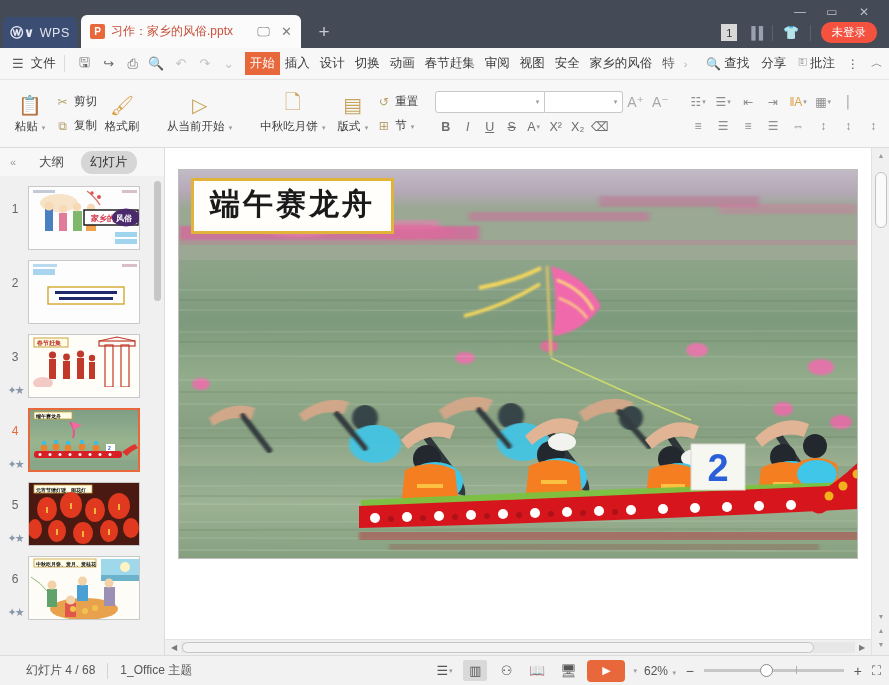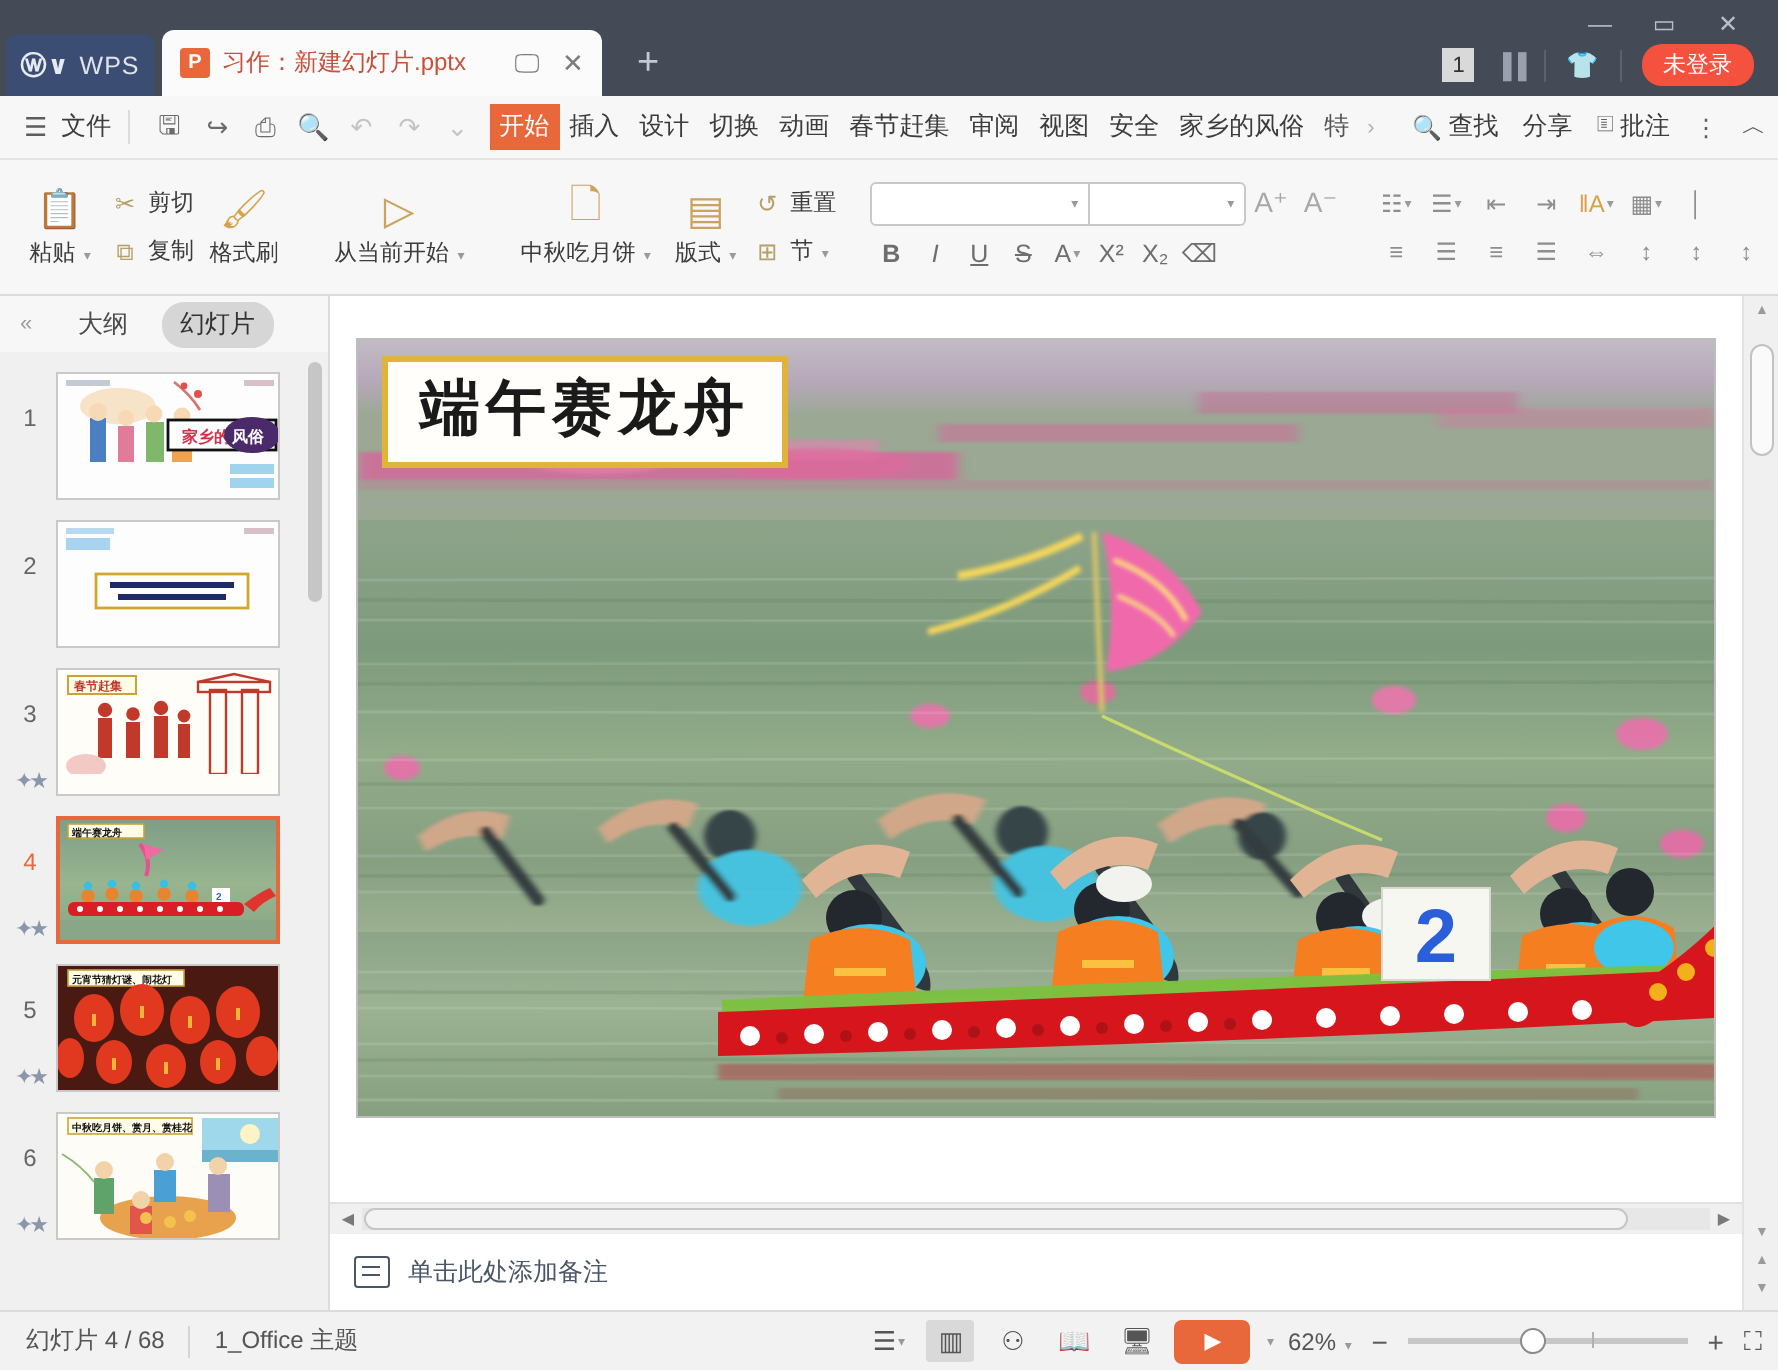--- a/index.html
+++ b/index.html
@@ -172,21 +172,21 @@
     border-left: 1px solid #e2e2e2; }
   .vs-arrow { width: 18px; height: 14px; display: flex; align-items: center;
     justify-content: center; font-size: 7px; color: #9a9a9a; }
   .vs-thumb { position: absolute; left: 3px; top: 24px; width: 12px; height: 56px;
     background: #fafafa; border: 1px solid #c2c2c2; border-radius: 7px; }
   .vs-bottom { position: absolute; bottom: 4px; left: 0; width: 18px; }
 
   
   .statusbar { height: 30px; flex: 0 0 30px; background: #f2f2f2; display: flex;
     align-items: center; border-top: 1px solid #dcdcdc; position: relative; }
-  .sb-text { font-size: 12px; color: #555; margin-left: 13px; white-space: nowrap; }
+  .sb-text { font-size: 12px; color: #555; margin-left: 26px; white-space: nowrap; }
   .sb-div { width: 1px; height: 16px; background: #d4d4d4; margin: 0 12px; }
   .status-right { position: absolute; right: 8px; display: flex; align-items: center; gap: 7px; }
   .view-ico { width: 24px; height: 21px; display: flex; align-items: center;
     justify-content: center; color: #555; font-size: 13px; border-radius: 2px; }
   .view-ico.active { background: #d9d9d9; }
   .play-btn { width: 38px; height: 22px; background: #e8683b; border-radius: 4px;
     display: flex; align-items: center; justify-content: center; color: #fff; font-size: 11px; }
   .zoom-lbl { font-size: 12px; color: #555; }
   .zsign { font-size: 14px; color: #5a5a5a; width: 14px; text-align: center; }
   .ztrack { width: 140px; height: 3px; background: #c7c7c7; position: relative; }
@@ -200,21 +200,21 @@
 
 <div id="app">
 
   <div class="titlebar">
     <div class="wps-logo">
       <span class="wps-mark">ⓦ∨</span>
       <span>WPS</span>
     </div>
     <div class="doc-tab">
       <span class="pptx-icon">P</span>
-      <span class="tab-title">习作：新建幻灯片.pptx</span>
+      <span class="tab-title">习作：家乡的风俗.pptx</span>
       <span class="tab-icon">🖵</span>
       <span class="tab-icon">✕</span>
     </div>
     <span class="newtab">+</span>
 
     <div class="tb-right">
       <div class="win-ctrl">
         <span class="win-btn">—</span>
         <span class="win-btn">▭</span>
         <span class="win-btn">✕</span>
@@ -838,24 +838,20 @@
       </div>
 
       <div class="h-scroll">
         <span class="hs-arrow">◀</span>
         <div class="hs-track">
           <div class="hs-thumb"></div>
         </div>
         <span class="hs-arrow">▶</span>
       </div>
 
-      <div class="notes">
-        <span class="notes-ico"></span>
-        <span class="notes-text">单击此处添加备注</span>
-      </div>
     </div>
 
     <div class="v-scroll">
       <div class="vs-arrow">▲</div>
       <div class="vs-thumb"></div>
       <div class="vs-bottom">
         <div class="vs-arrow">▼</div>
         <div class="vs-arrow">▲</div>
         <div class="vs-arrow">▼</div>
       </div>

